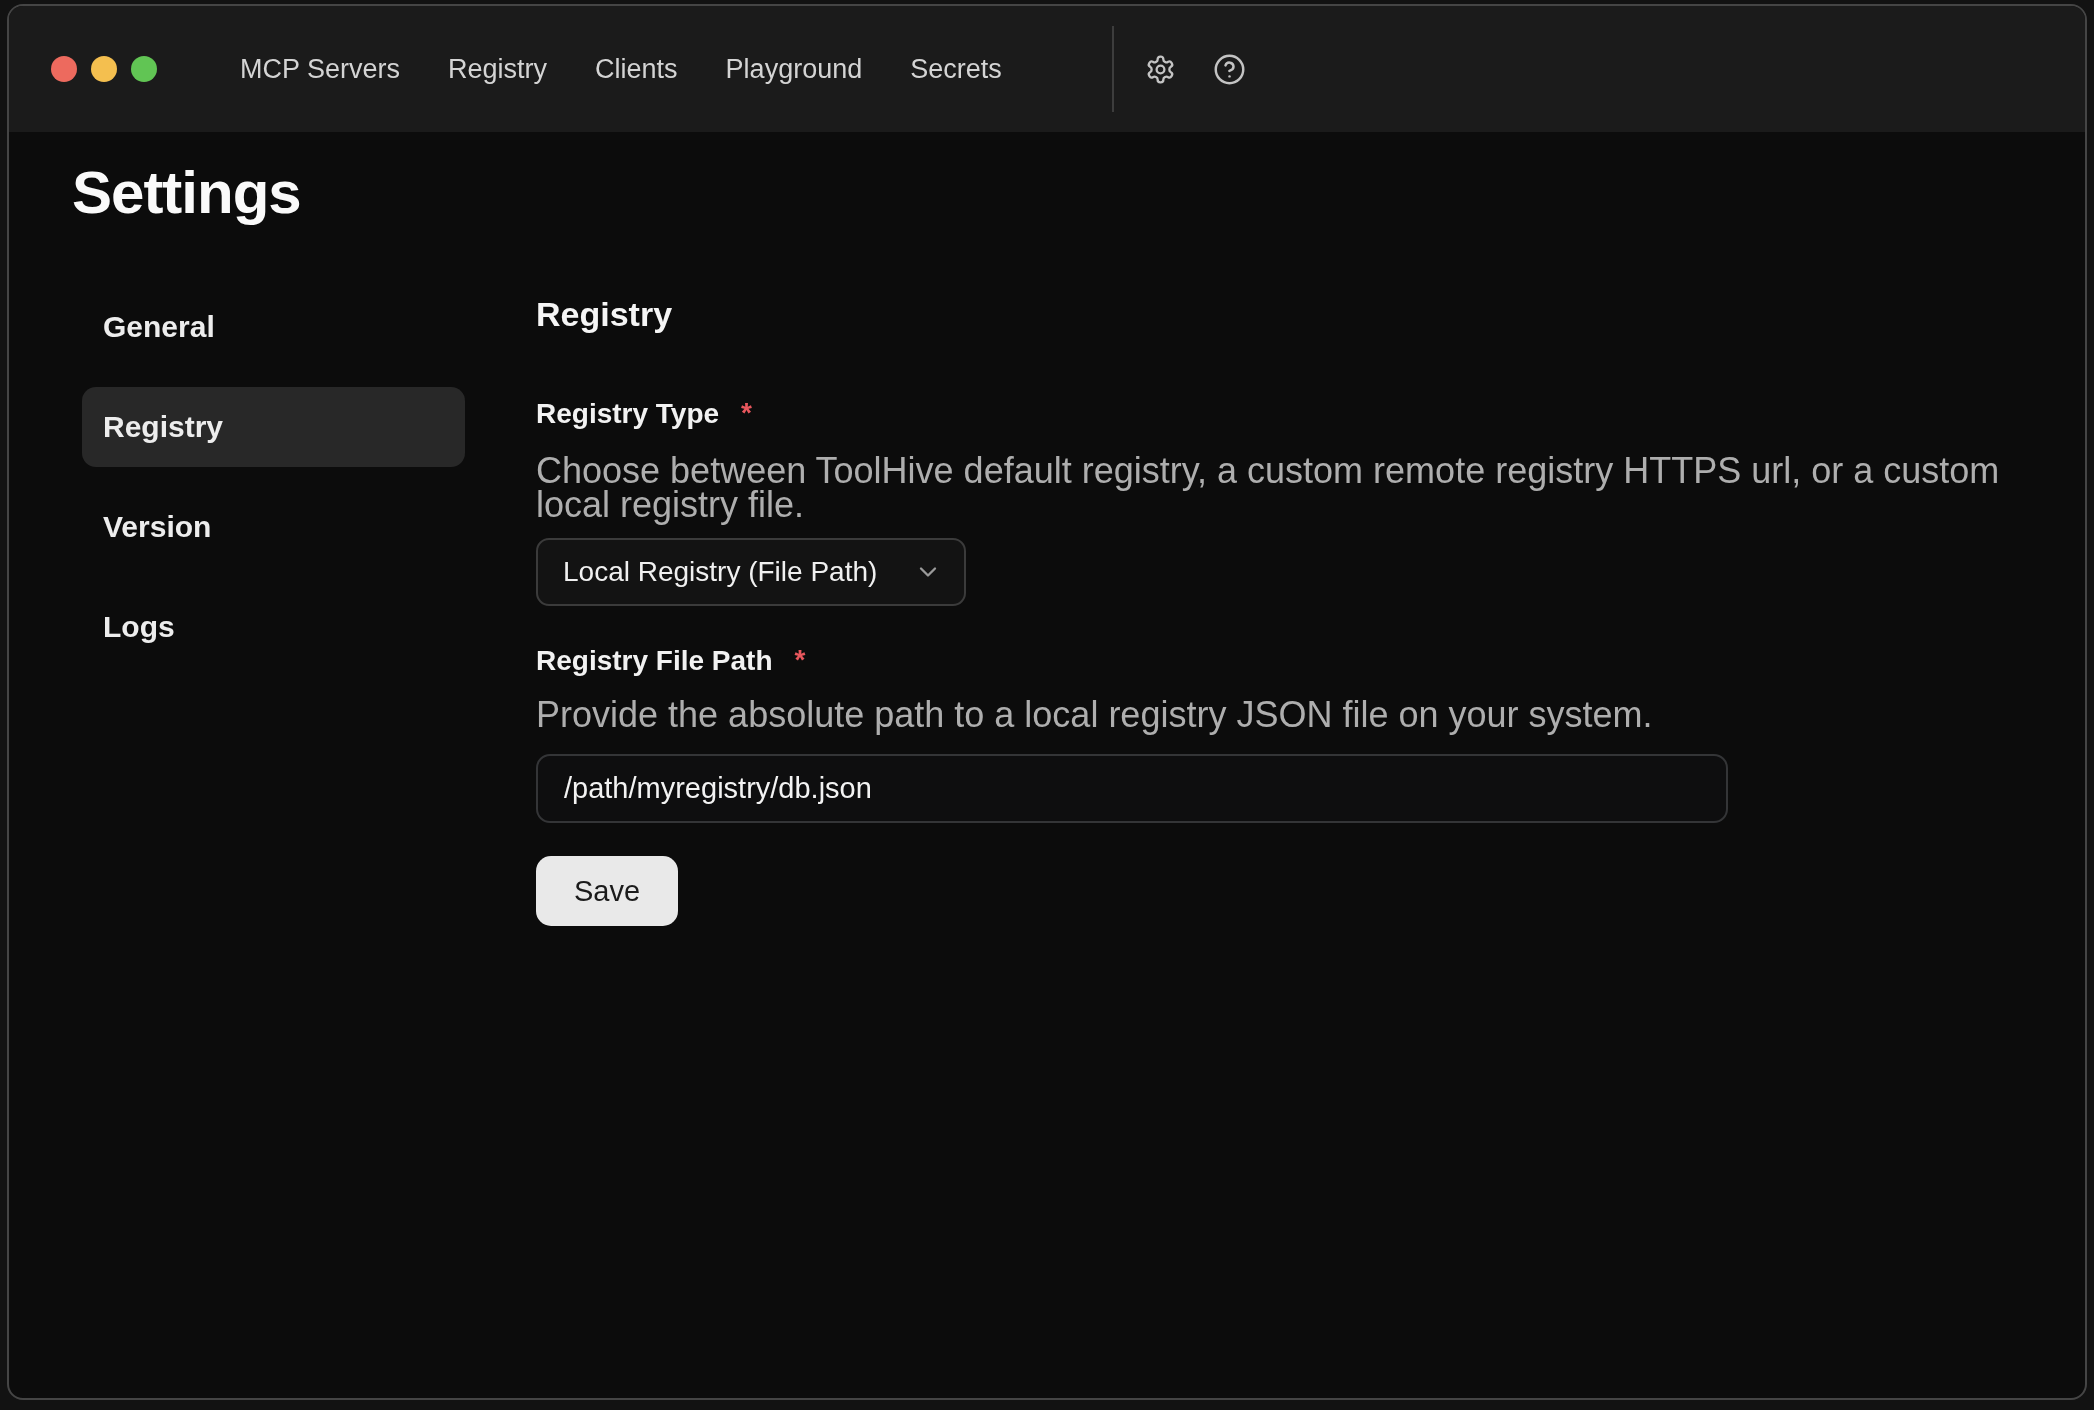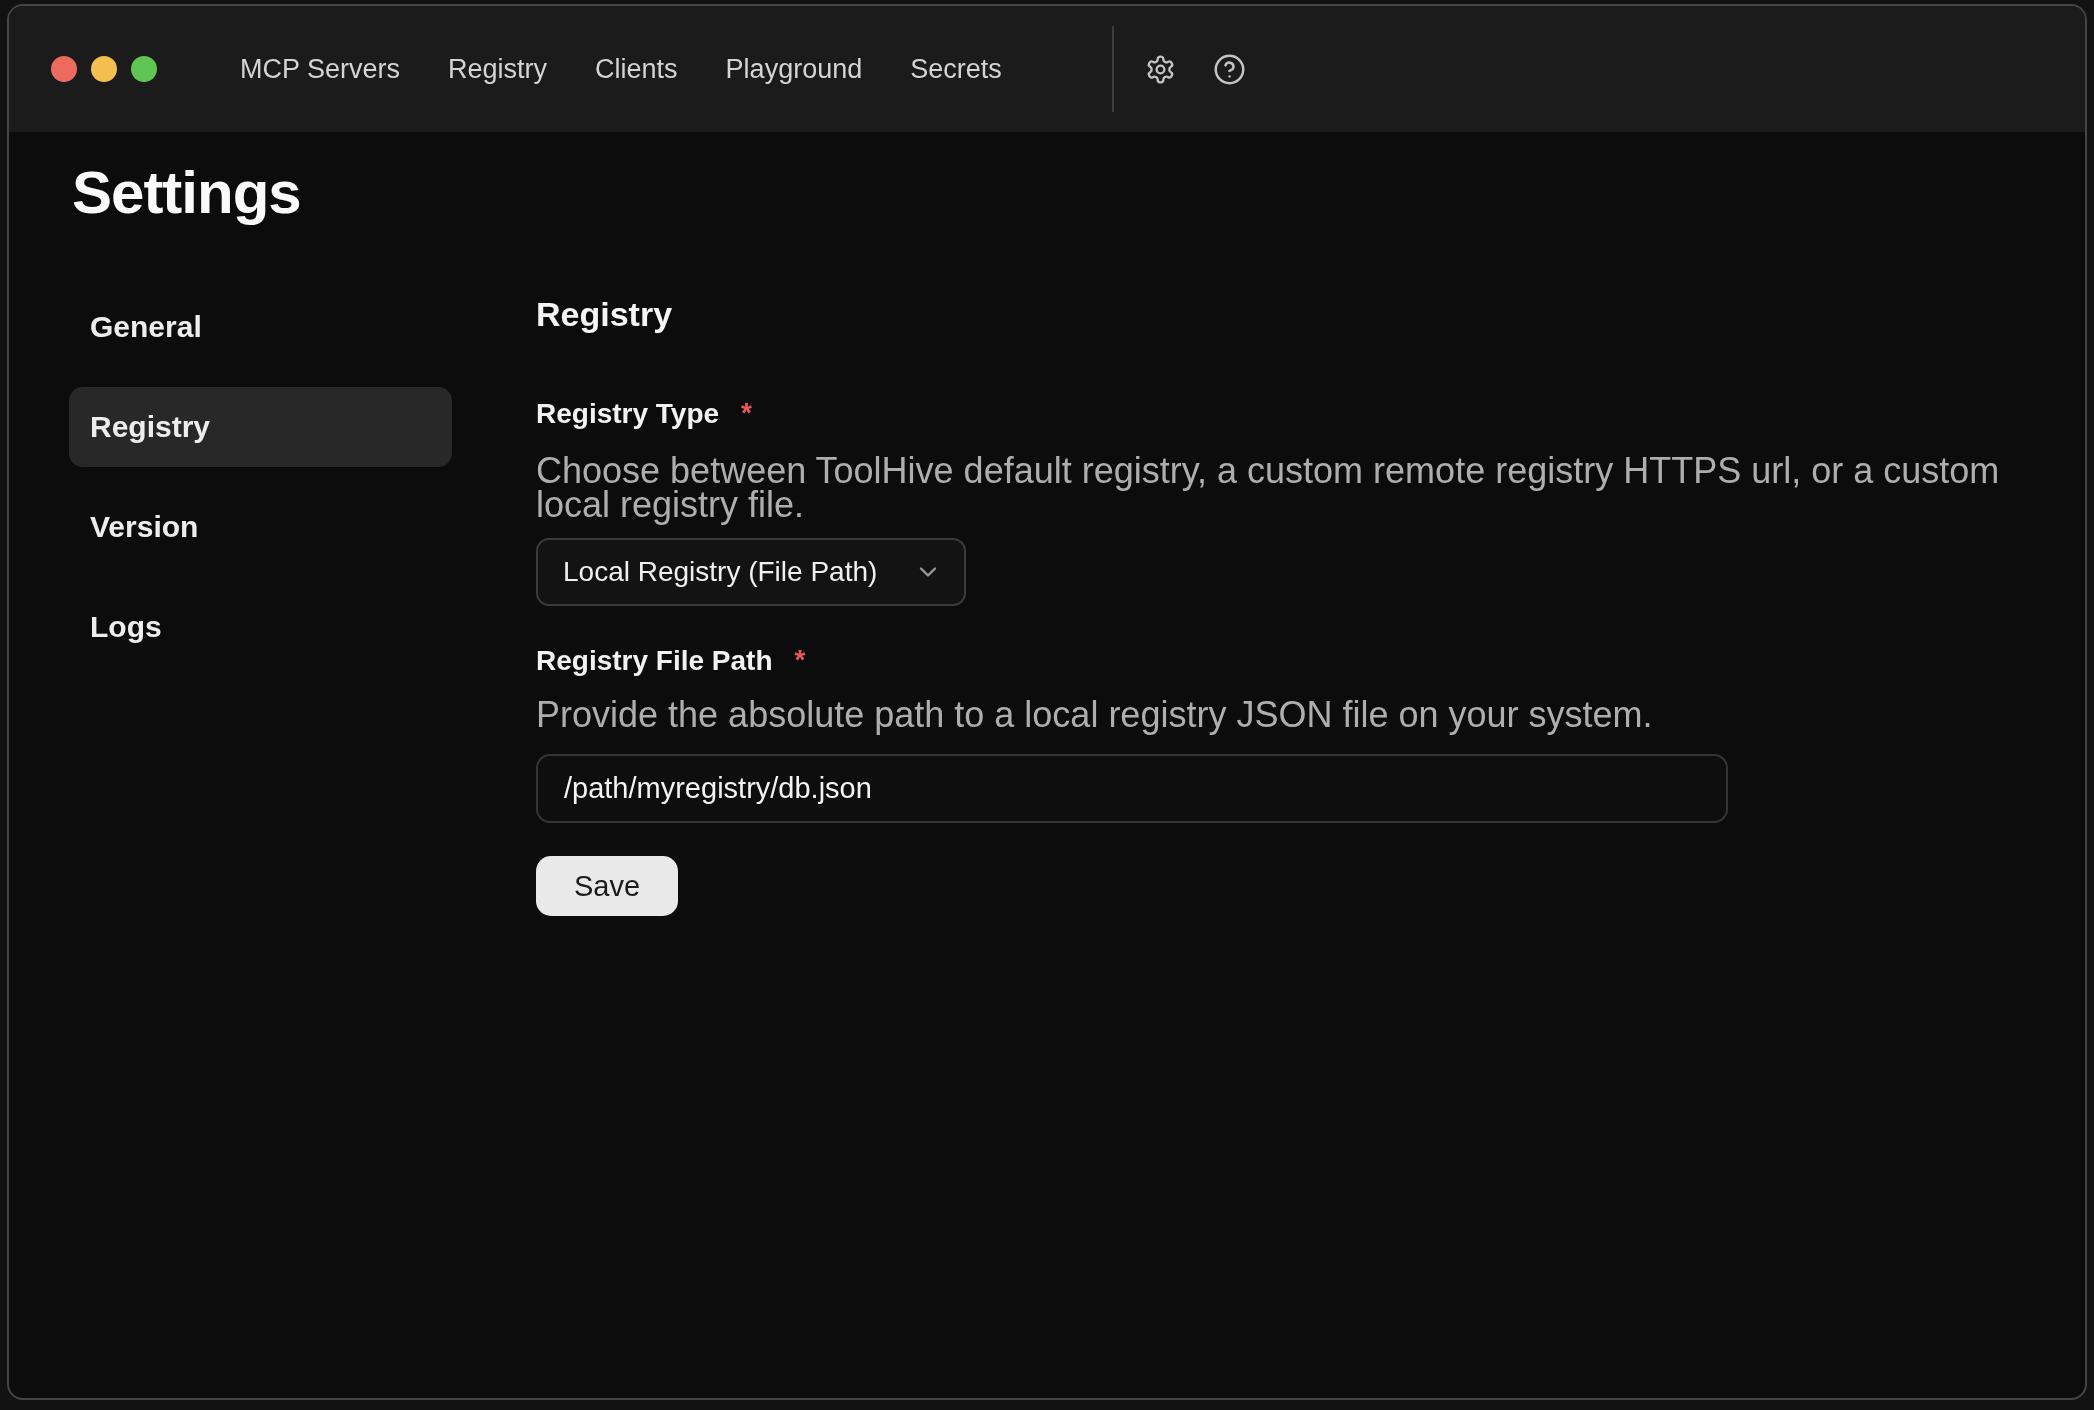--- a/index.html
+++ b/index.html
@@ -19,21 +19,21 @@
   .topnav a { font-size:27px; color:#d4d4d4; text-decoration:none; cursor:pointer; white-space:nowrap; }
   .titlebar-sep { position:absolute; left:1103px; top:20px; width:2px; height:86px; background:#3d3d3d; }
   .iconbtn { position:absolute; top:41px; width:44px; height:44px; background:none; border:none; cursor:pointer;
              display:flex; align-items:center; justify-content:center; }
   .iconbtn svg { stroke:#c3c3c3; fill:none; stroke-width:1.8; stroke-linecap:round; stroke-linejoin:round; }
   .btn-gear { left:1129px; }
   .btn-help { left:1198px; }
   
   .page-title { position:absolute; left:63px; top:152px; font-size:60px; font-weight:700;
                 letter-spacing:-1px; color:#fafafa; }
-  .sidebar { position:absolute; left:60px; top:281px; width:383px; }
+  .sidebar { position:absolute; left:73px; top:281px; width:383px; }
   .side-item { height:80px; margin-bottom:20px; border-radius:14px; display:flex; align-items:center;
                padding-left:21px; font-size:30px; font-weight:600; color:#ededed; cursor:pointer; }
   .side-item.active { background:#282828; }
   .content { position:absolute; left:527px; top:288px; width:1494px; display:flex;
              flex-direction:column; align-items:flex-start; }
   .section-heading { font-size:34px; line-height:40px; font-weight:700; color:#f5f5f5; }
   .field-label { display:flex; align-items:center; font-size:28px; line-height:34px;
                  font-weight:700; color:#f2f2f2; }
   .req { color:#e8575d; margin-left:22px; font-weight:700; position:relative; top:-1px; }
   .field-desc { font-size:36px; line-height:34px; color:#aeaeae; font-weight:400; }
@@ -42,21 +42,21 @@
   .dropdown { margin-top:16px; width:430px; height:68px; background:#131313;
               border:2px solid #3b3b3b; border-radius:13px; display:flex; align-items:center;
               padding:0 22px 0 25px; cursor:pointer; }
   .dropdown .val { font-size:28px; color:#f0f0f0; }
   .dropdown svg { margin-left:auto; stroke:#9a9a9a; fill:none; stroke-width:2; stroke-linecap:round; stroke-linejoin:round; }
   .m-label2 { margin-top:38px; }
   .m-desc2  { margin-top:20px; }
   .text-input { margin-top:22px; width:1192px; height:69px; background:#0e0e0f;
                 border:2px solid #343537; border-radius:14px; padding:0 26px;
                 font-size:29px; color:#f3f3f3; font-family:"Liberation Sans","DejaVu Sans",sans-serif; outline:none; }
-  .save-btn { margin-top:33px; height:60px; padding:0 38px; background:#e9e9e9; color:#1b1b1b;
+  .save-btn { margin-top:33px; height:70px; padding:0 38px; background:#e9e9e9; color:#1b1b1b;
               border:none; border-radius:15px; font-size:29px; font-weight:500; cursor:pointer;
               font-family:"Liberation Sans","DejaVu Sans",sans-serif; }
 </style>
 </head>
 <body>
 
 <div class="window">
 
   <header class="titlebar">
     <div class="traffic">

